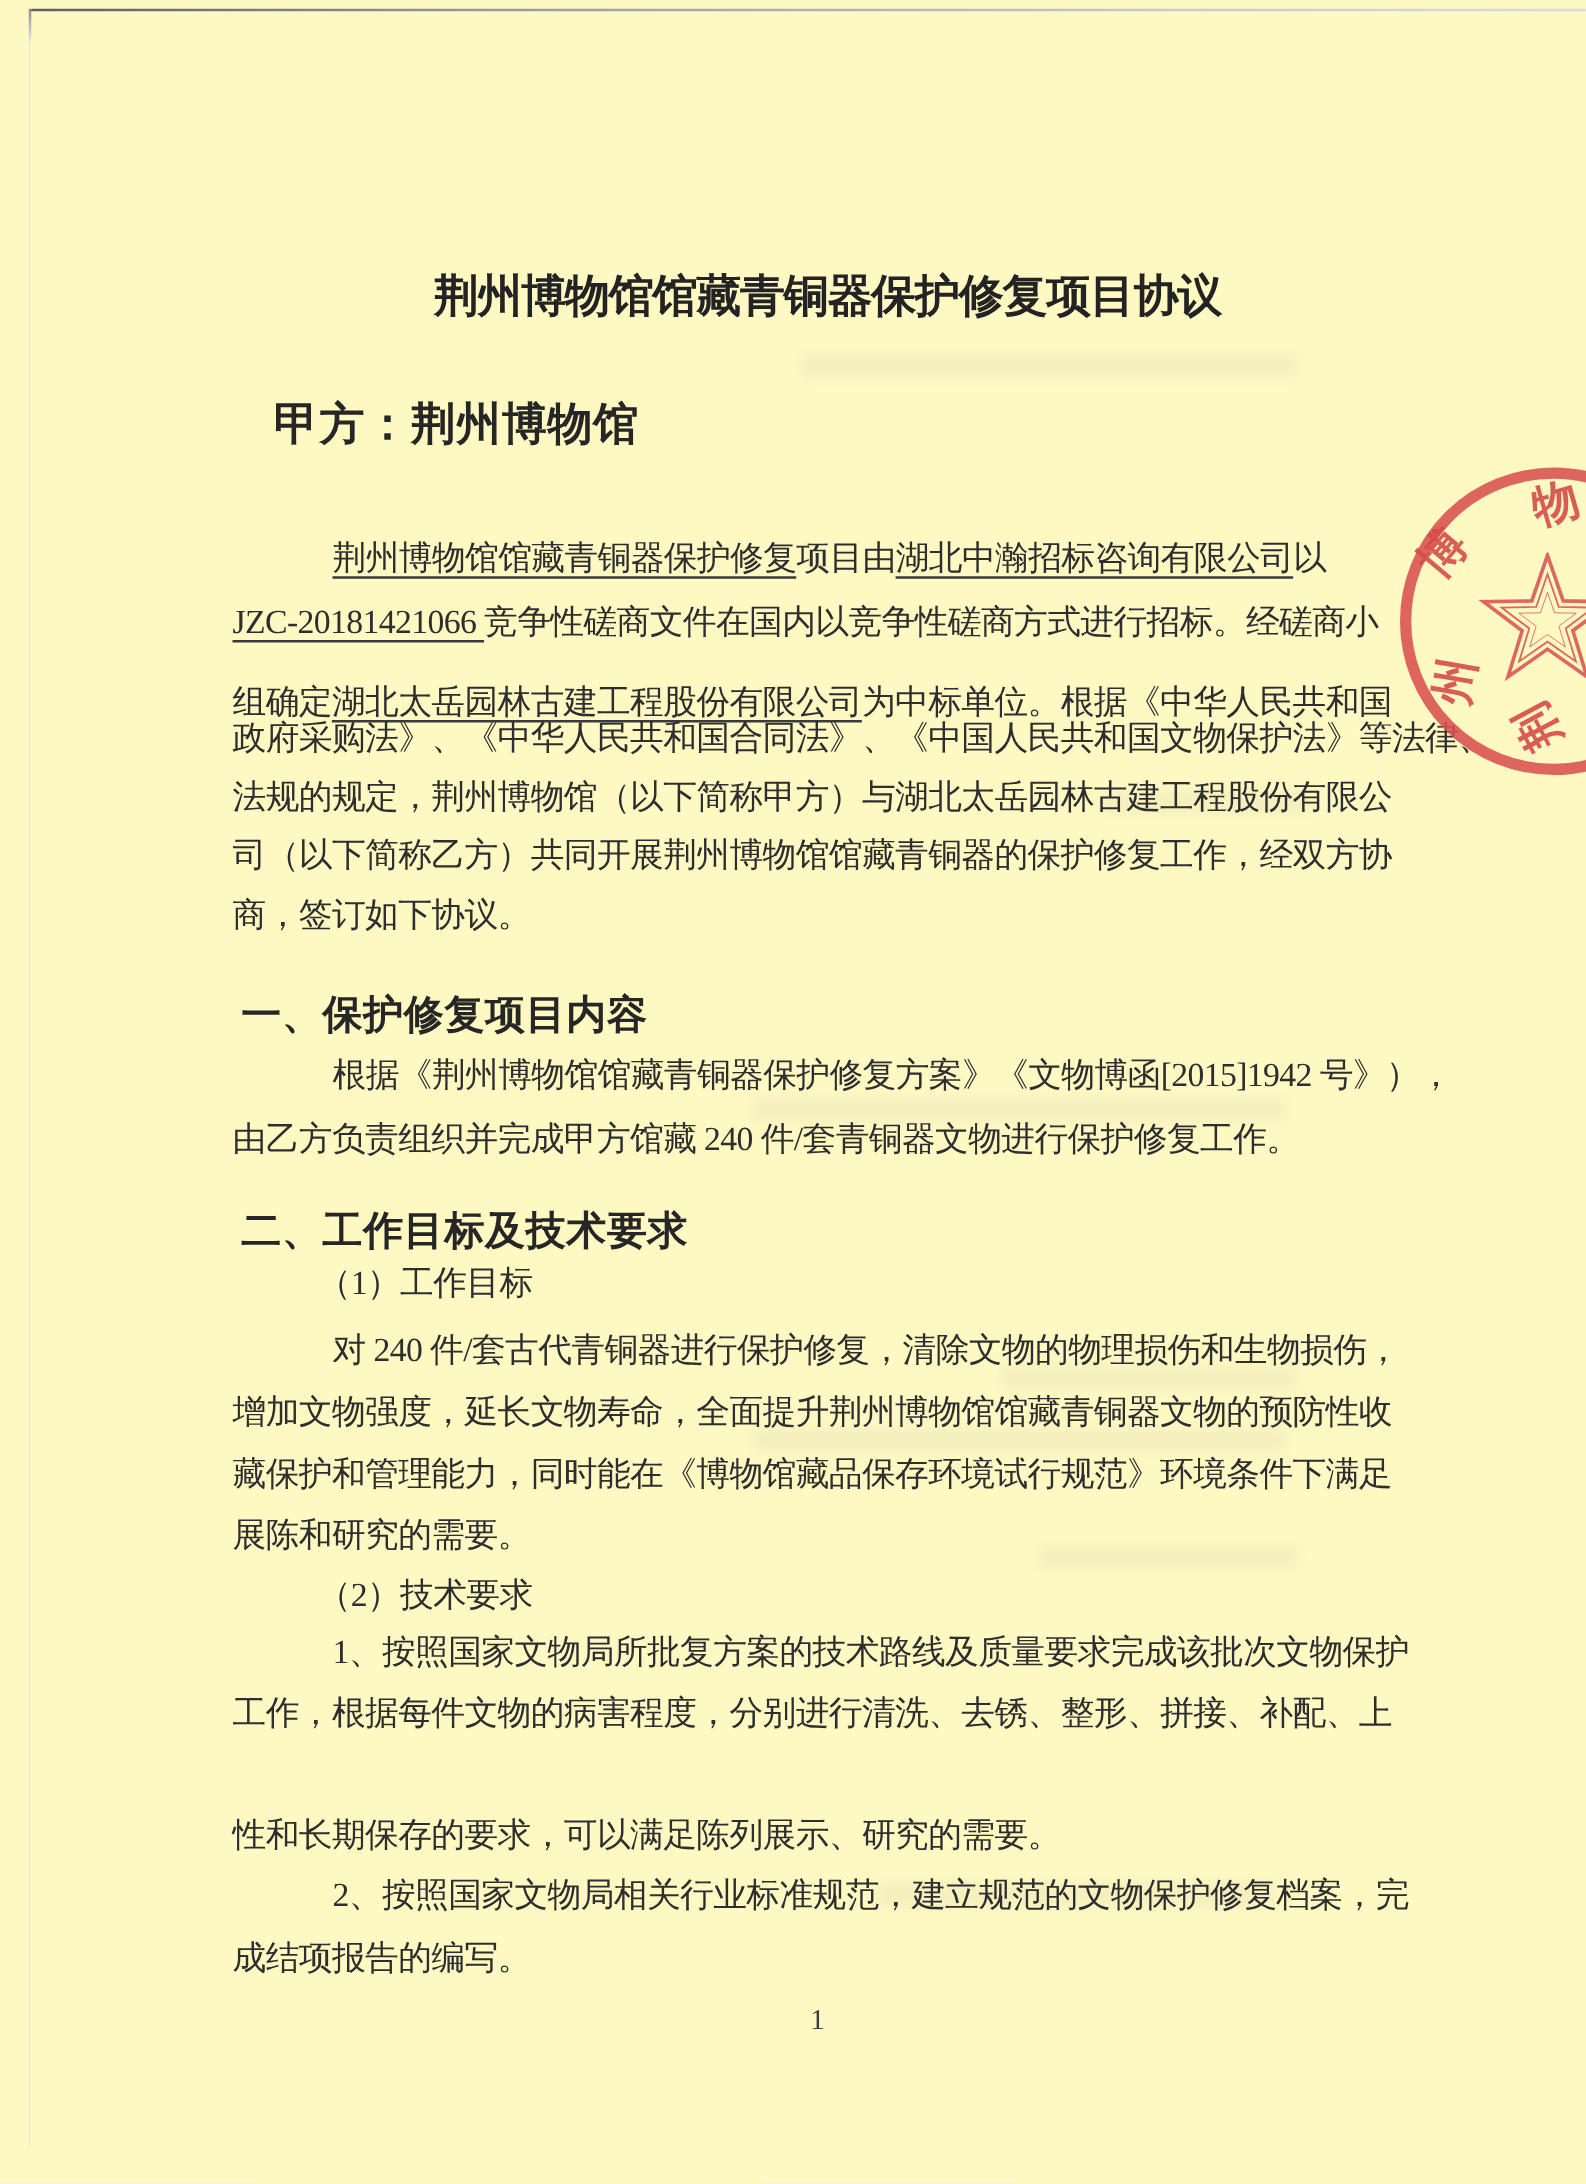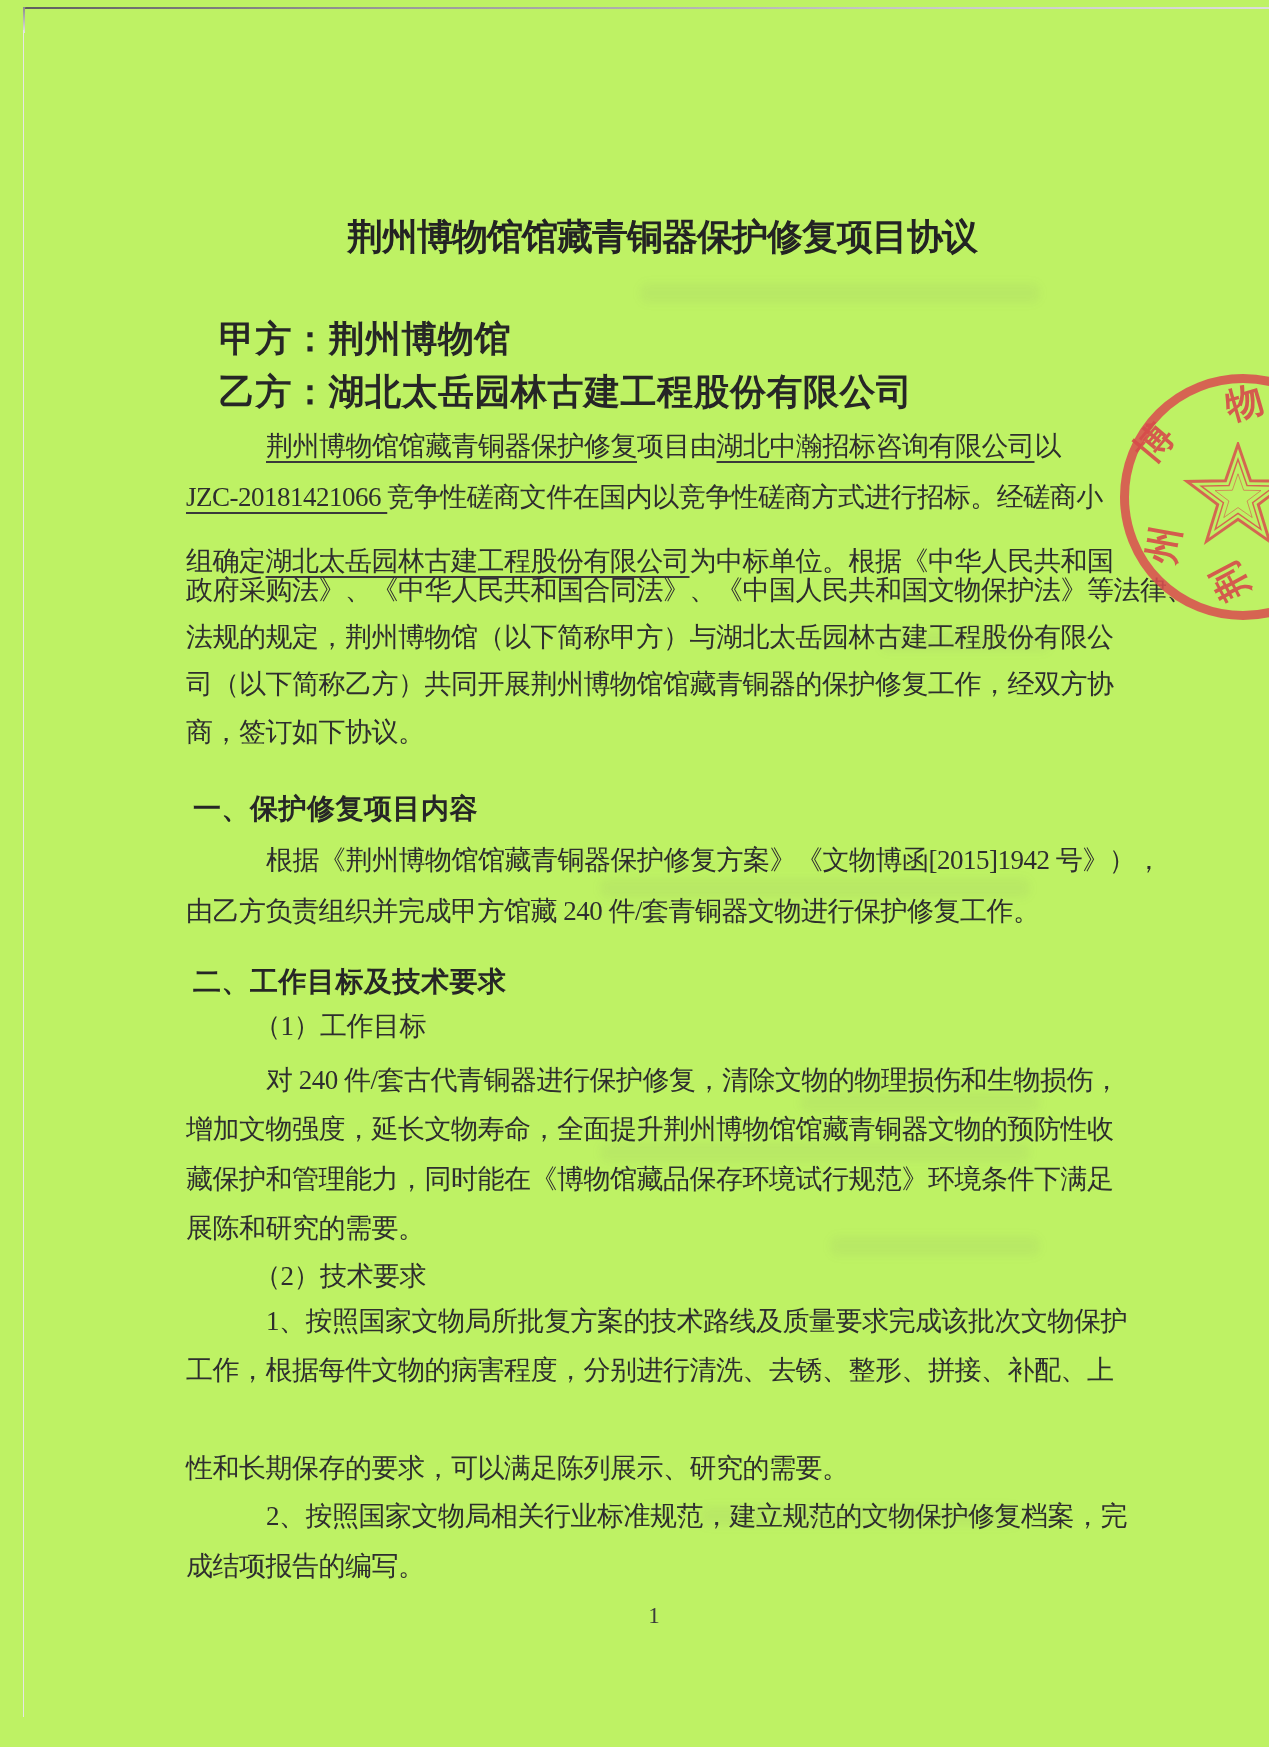--- a/index.html
+++ b/index.html
@@ -1,19 +1,19 @@
 <!DOCTYPE html>
 <html><head>
 <meta charset="utf-8">
 <style>
   html,body{margin:0;padding:0;background:#e9e9e9;}
   .page{
     position:relative;
     width:1269px;height:1747px;
-    background:#bef264;
+    background:#fef9c3;
     overflow:hidden;
     font-family:"Liberation Serif","DejaVu Serif",serif;
     color:#2e2e2e;
   }
   
   .edge-top{
     position:absolute;top:7px;left:24px;right:0;height:2px;
     background:linear-gradient(90deg,#5f5f5f,#9a9a9a 30%,#c6c6c6 70%,#dcdcdc);
     border-top-left-radius:3px;
   }
@@ -46,21 +46,21 @@
   }
   .party{
     position:absolute;left:219px;
     font-size:36px;font-weight:bold;letter-spacing:0.5px;
     white-space:nowrap;color:#262626;
   }
   .party-a{top:315px;}
   .party-b{top:368px;}
   .heading{
     position:absolute;left:193px;
-    font-size:28px;font-weight:bold;letter-spacing:0.5px;
+    font-size:32px;font-weight:bold;letter-spacing:0.5px;
     white-space:nowrap;color:#262626;
   }
   .pageno{
     position:absolute;top:1603px;left:594px;width:120px;
     text-align:center;font-size:23px;color:#3c3c3c;
   }
   
   .seal{position:absolute;left:0;top:0;width:100%;height:100%;pointer-events:none;}
   .seal-ring{
     position:absolute;left:1120px;top:374px;width:228px;height:228px;
@@ -102,21 +102,20 @@
   <div class="ghost g2"></div>
   <div class="ghost g3"></div>
   <div class="ghost g4"></div>
   <div class="ghost g5"></div>
   <div class="ghost g6"></div>
   <div class="ghost g7"></div>
 
   <div class="doc-title">荆州博物馆馆藏青铜器保护修复项目协议</div>
 
   <div class="party party-a">甲方：荆州博物馆</div>
-  <div class="party party-b">乙方：湖北太岳园林古建工程股份有限公司</div>
 
   <div class="line ind80" style="top:431px"><span class="u">荆州博物馆馆藏青铜器保护修复</span><span>项目由</span><span class="u">湖北中瀚招标咨询有限公司</span><span>以</span></div>
   <div class="line" style="top:482px"><span class="u">JZC-20181421066 </span><span>竞争性磋商文件在国内以竞争性磋商方式进行招标。经磋商小</span></div>
   <div class="line" style="top:546px"><span>组确定</span><span class="u">湖北太岳园林古建工程股份有限公司</span><span>为中标单位。根据《中华人民共和国</span></div>
   <div class="line" style="top:575px"><span>政府采购法》、《中华人民共和国合同法》、《中国人民共和国文物保护法》等法律、</span></div>
   <div class="line" style="top:622px"><span>法规的规定，荆州博物馆（以下简称甲方）与湖北太岳园林古建工程股份有限公</span></div>
   <div class="line" style="top:669px"><span>司（以下简称乙方）共同开展荆州博物馆馆藏青铜器的保护修复工作，经双方协</span></div>
   <div class="line" style="top:717px"><span>商，签订如下协议。</span></div>
 
   <div class="heading" style="top:790px">一、保护修复项目内容</div>

